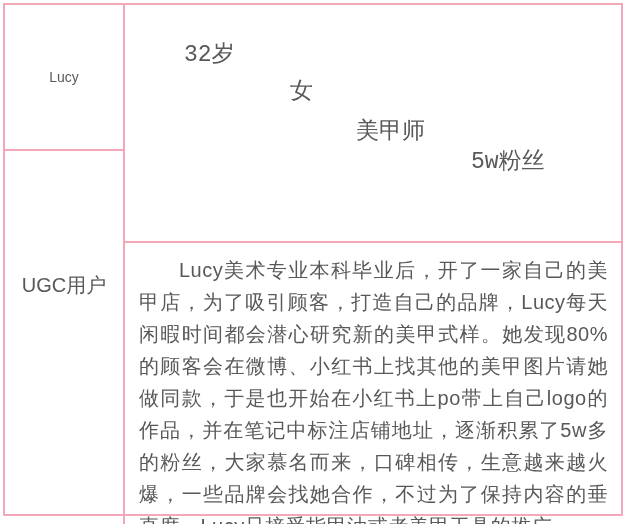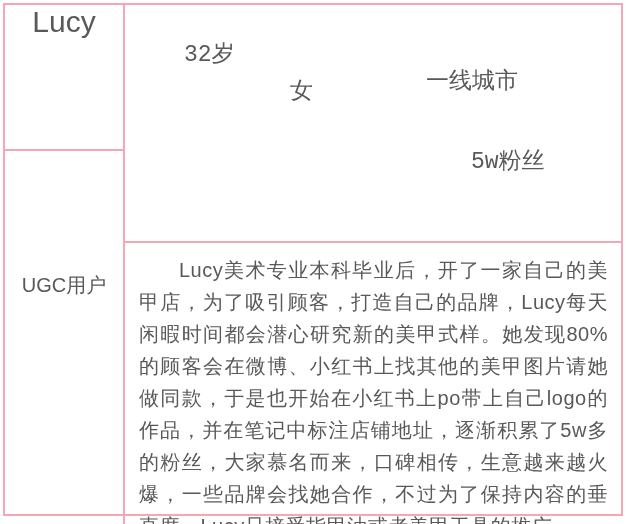--- a/index.html
+++ b/index.html
@@ -34,22 +34,23 @@
   }
   .cell{
     box-sizing:border-box;
     color:var(--text);
   }
   .cell-name{
     grid-area:1 / 1 / 2 / 2;
     border-right:2px solid var(--accent);
     border-bottom:2px solid var(--accent);
     display:flex;
+    align-items:center;
     justify-content:center;
-    font-size:30px;
+    font-size:14px;
   }
   .cell-usertype{
     grid-area:2 / 1 / 4 / 2;
     border-right:2px solid var(--accent);
     display:flex;
     justify-content:center;
     align-items:flex-start;
     padding-top:121px;
     font-size:20px;
   }
@@ -95,21 +96,21 @@
       <span>Lucy</span>
     </div>
 
     <div class="cell cell-usertype">
       <span>UGC用户</span>
     </div>
 
     <div class="cell cell-tags">
       <span class="tag tag-age">32岁</span>
       <span class="tag tag-gender">女</span>
-      <span class="tag tag-city">一线城市</span>
+      <span class="tag tag-job">美甲师</span>
       <span class="tag tag-fans">5w粉丝</span>
     </div>
 
     <div class="cell cell-bio">
       <p class="bio-text">Lucy美术专业本科毕业后，开了一家自己的美甲店，为了吸引顾客，打造自己的品牌，Lucy每天闲暇时间都会潜心研究新的美甲式样。她发现80%的顾客会在微博、小红书上找其他的美甲图片请她做同款，于是也开始在小红书上po带上自己logo的作品，并在笔记中标注店铺地址，逐渐积累了5w多的粉丝，大家慕名而来，口碑相传，生意越来越火爆，一些品牌会找她合作，不过为了保持内容的垂直度，Lucy只接受指甲油或者美甲工具的推广。</p>
     </div>
 
   </div>
 </div>
 

